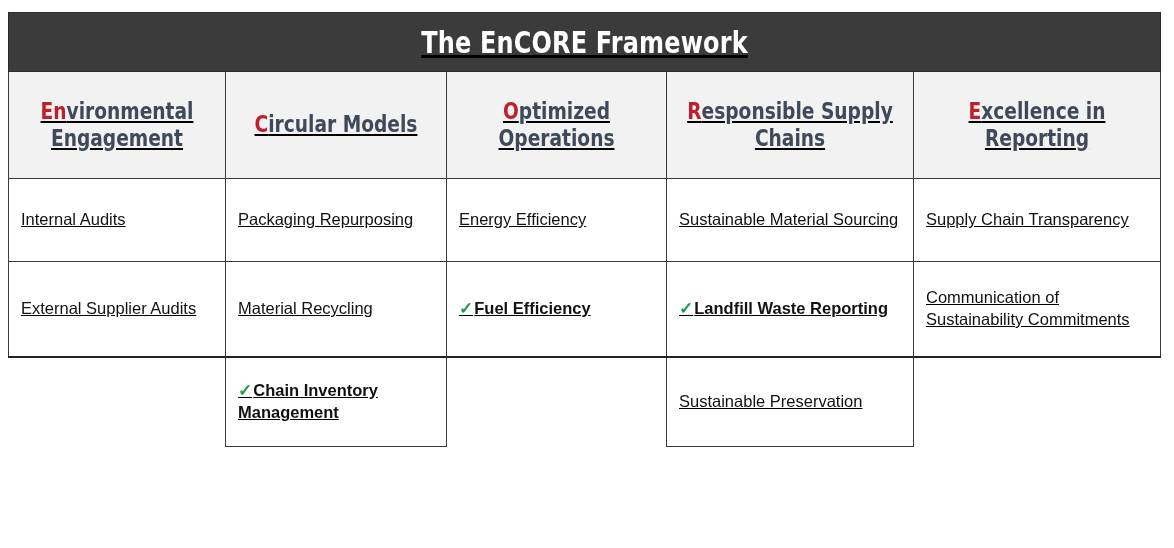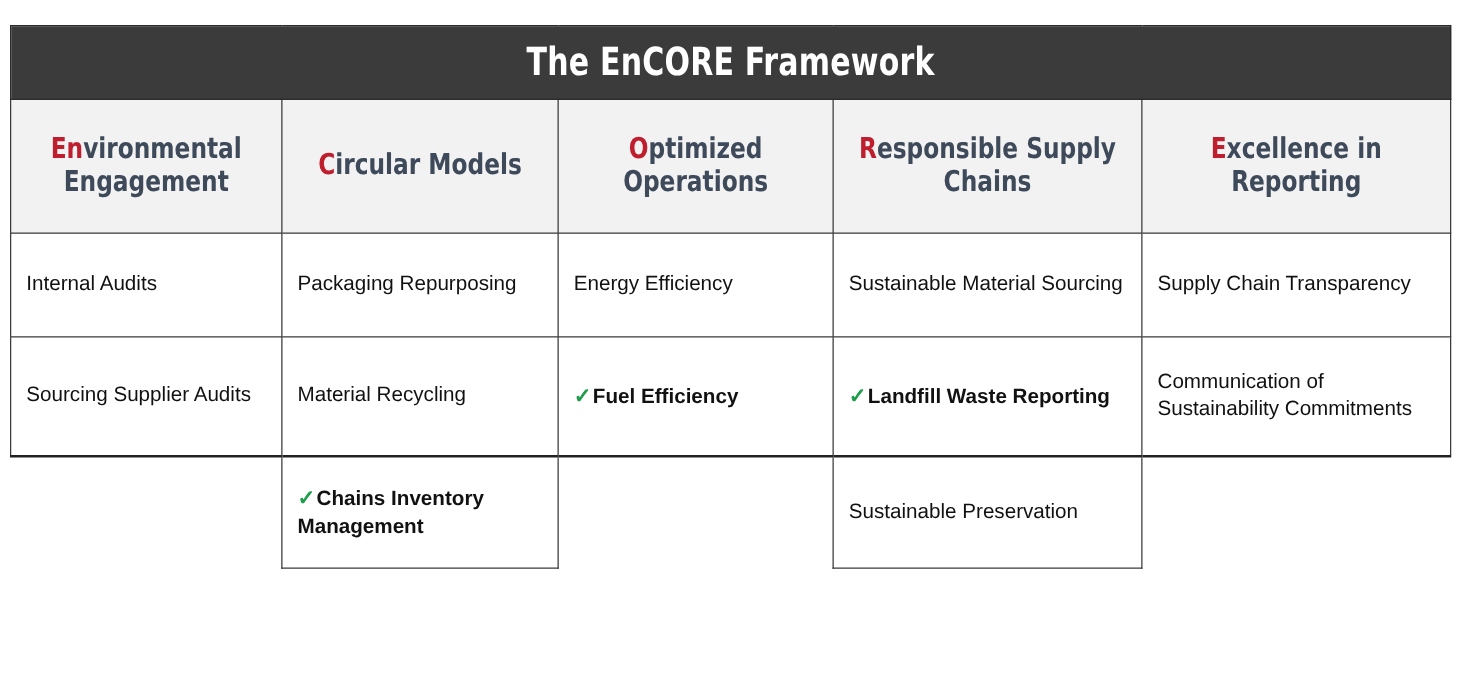--- a/index.html
+++ b/index.html
@@ -10,24 +10,25 @@
   body {
     width: 1174px;
     height: 548px;
     font-family: "Liberation Sans", sans-serif;
     overflow: hidden;
   }
 
   #framework-table {
     position: absolute;
     left: 8px;
-    top: 20px;
+    top: 12px;
     width: 1152px;
     border-collapse: collapse;
     table-layout: fixed;
+    text-decoration: underline;
   }
 
   
   .title-bar {
     background: #3B3B3B;
     border: 1px solid #2b2b2b;
     height: 58px;
     padding: 0;
     text-align: center;
     vertical-align: middle;
@@ -166,21 +167,21 @@
     <td class="cell">
       <span class="cell-text">Sustainable Material Sourcing</span>
     </td>
     <td class="cell">
       <span class="cell-text">Supply Chain Transparency</span>
     </td>
   </tr>
 
   <tr class="row-2">
     <td class="cell thick-bottom">
-      <span class="cell-text">Sourcing Supplier Audits</span>
+      <span class="cell-text">External Supplier Audits</span>
     </td>
     <td class="cell thick-bottom">
       <span class="cell-text">Material Recycling</span>
     </td>
     <td class="cell thick-bottom">
       <span class="check">✓</span><span class="cell-text bold-item">Fuel Efficiency</span>
     </td>
     <td class="cell thick-bottom">
       <span class="check">✓</span><span class="cell-text bold-item">Landfill Waste Reporting</span>
     </td>
@@ -188,21 +189,21 @@
       <span class="cell-text">Communication of Sustainability Commitments</span>
     </td>
   </tr>
 
 
   <tr class="row-4">
     <td class="cell empty">
       <span class="cell-text"></span>
     </td>
     <td class="cell">
-      <span class="check">✓</span><span class="cell-text bold-item">Chains Inventory Management</span>
+      <span class="check">✓</span><span class="cell-text bold-item">Chain Inventory Management</span>
     </td>
     <td class="cell empty">
       <span class="cell-text"></span>
     </td>
     <td class="cell">
       <span class="cell-text">Sustainable Preservation</span>
     </td>
     <td class="cell empty">
       <span class="cell-text"></span>
     </td>

